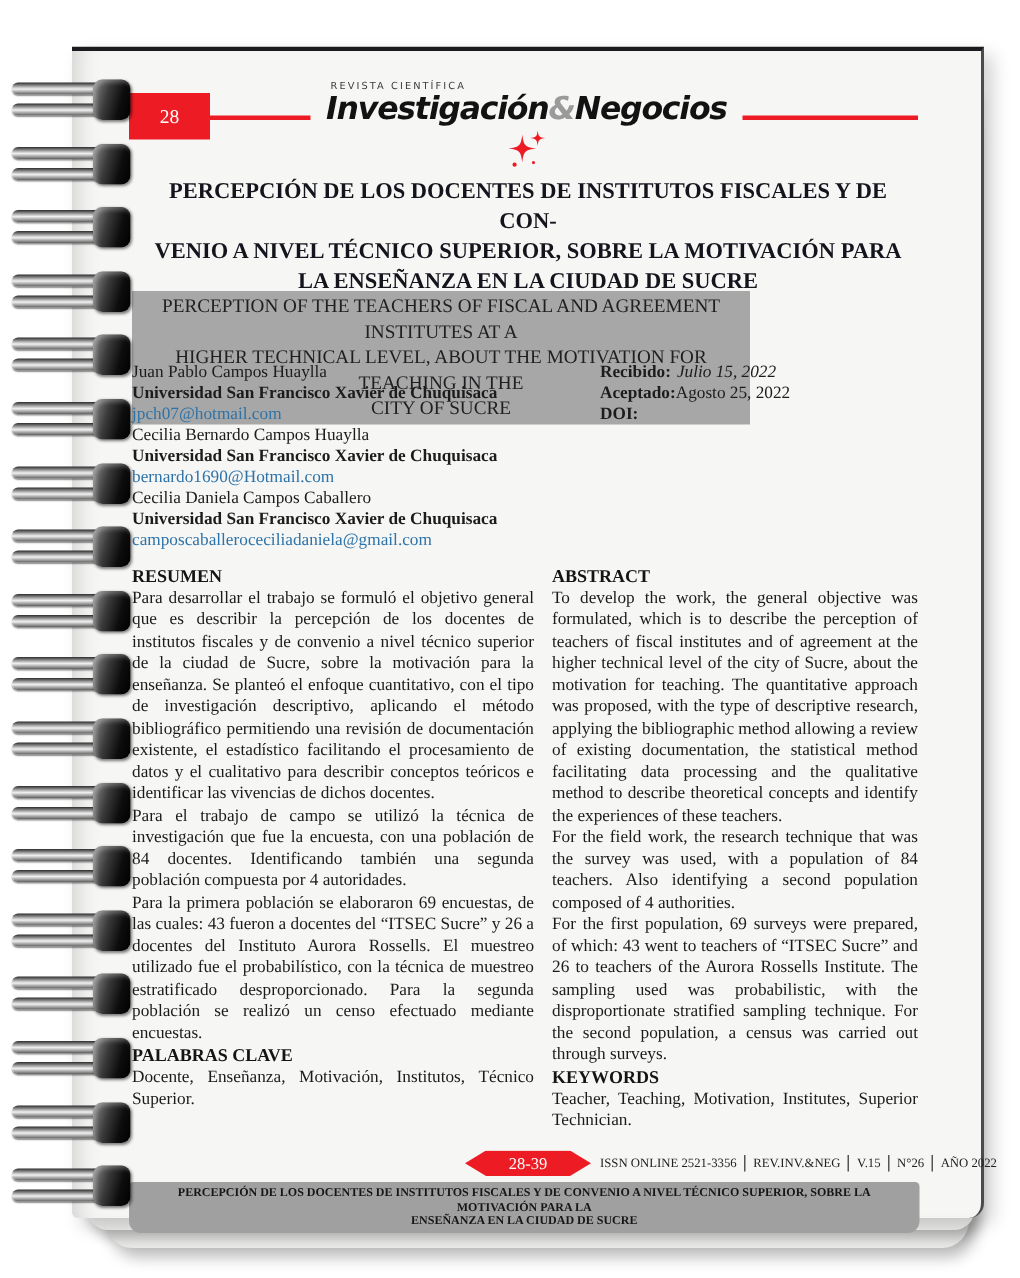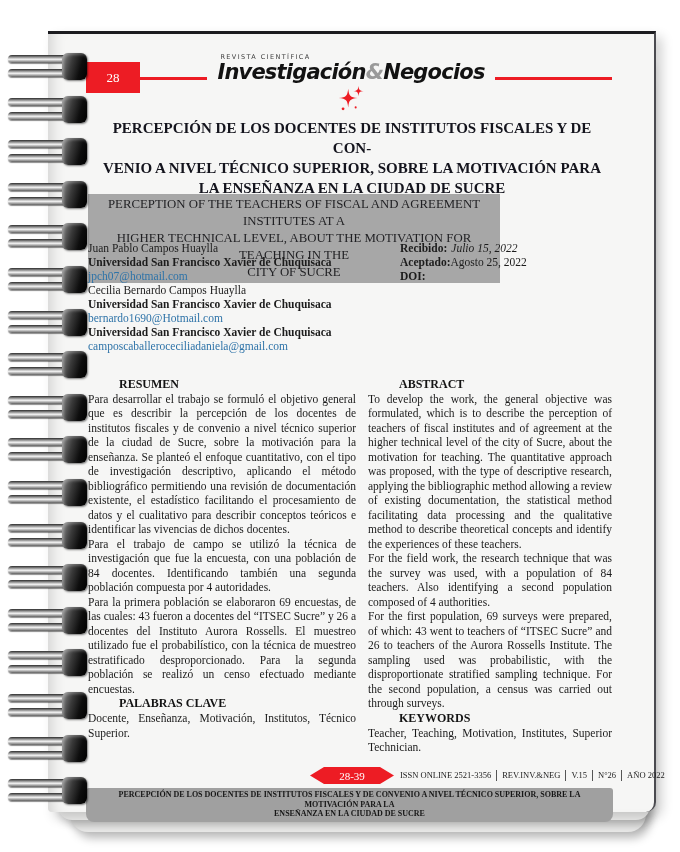--- a/index.html
+++ b/index.html
@@ -57,21 +57,21 @@
   .authors .email { color:#2e73a8; }
   .dates { font-size:11.5px; line-height:14px; color:#1c1c1c; padding-left:0; }
   .dates .lbl { font-weight:bold; }
   .dates .val.gap { margin-left:4px;font-style:italic; }
 
   
   .columns { position:absolute; left:40px; top:343px; width:524px; display:flex; gap:12px; }
   .col { font-size:11.5px; line-height:1.26; color:#1b1b1b; text-align:justify; }
   .col.left { width:268px; }
   .col.right { width:244px; }
-  .col h3 { font-size:12px; line-height:1.25; text-align:left; color:#141414;margin-left:31px; }
+  .col h3 { font-size:12px; line-height:1.25; text-align:left; color:#141414; }
   .col p { margin:0; }
 
   
   .ribbon { position:absolute; left:262px; top:733px; width:84px; height:17px;
     display:flex; align-items:center; justify-content:center; color:#fff; font-size:11px;
     clip-path:polygon(0 50%, 14px 0, calc(100% - 14px) 0, 100% 50%, calc(100% - 14px) 100%, 14px 100%); }
   .issn-line { position:absolute; left:352px; top:736px; font-size:8.5px; color:#222;
     white-space:nowrap; display:flex; align-items:center; }
   .issn-item { padding:0 5px; border-left:1px solid #555; line-height:11px; }
   .issn-item:first-child { border-left:none; padding-left:0; }
@@ -119,20 +119,21 @@
     </div>
 
     <div class="meta-row">
       <div class="authors">
         <div>Juan Pablo Campos Huaylla</div>
         <div class="aff">Universidad San Francisco Xavier de Chuquisaca</div>
         <div class="email">jpch07@hotmail.com</div>
         <div>Cecilia Bernardo Campos Huaylla</div>
         <div class="aff">Universidad San Francisco Xavier de Chuquisaca</div>
         <div class="email">bernardo1690@Hotmail.com</div>
+        <div>Cecilia Daniela Campos Caballero</div>
         <div class="aff">Universidad San Francisco Xavier de Chuquisaca</div>
         <div class="email">camposcaballeroceciliadaniela@gmail.com</div>
       </div>
       <div class="dates">
         <div><span class="lbl">Recibido:</span><span class="val gap">Julio 15, 2022</span></div>
         <div><span class="lbl">Aceptado:</span><span class="val">Agosto 25, 2022</span></div>
         <div><span class="lbl">DOI:</span></div>
       </div>
     </div>
 

